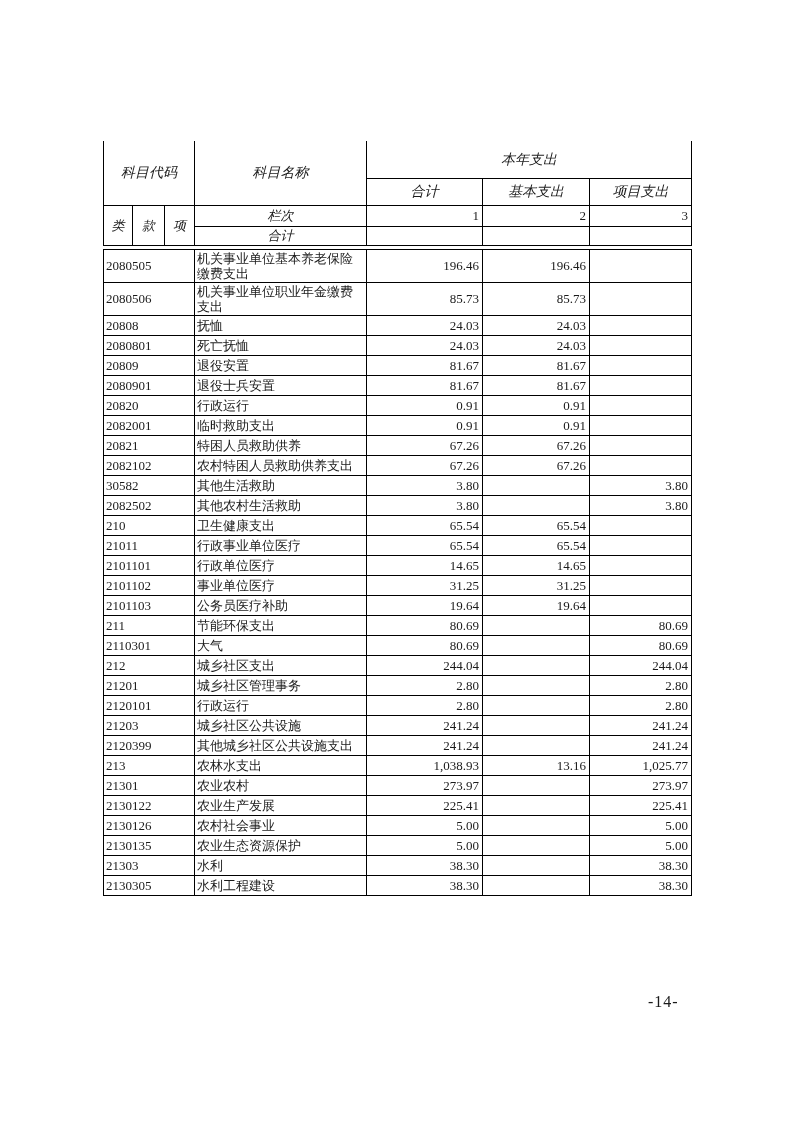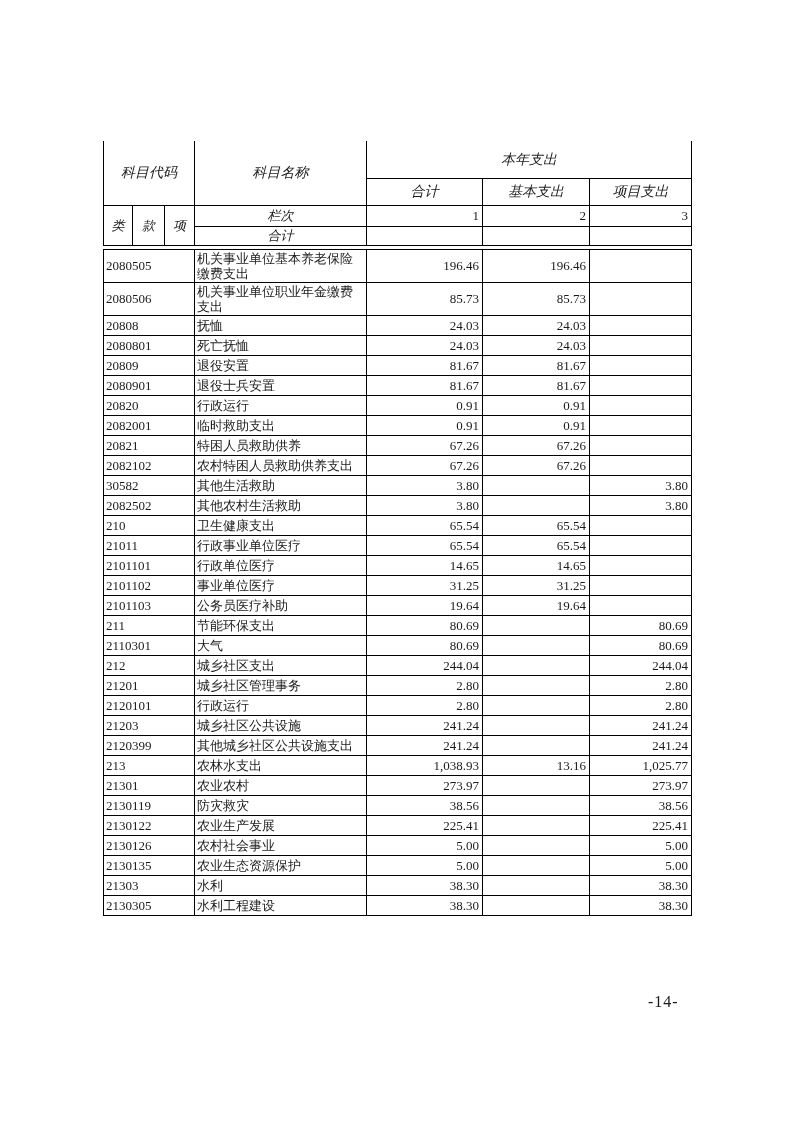--- a/index.html
+++ b/index.html
@@ -263,27 +263,20 @@
           <td class="num">1,025.77</td>
         </tr>
         <tr>
           <td class="code-cell" colspan="3">21301</td>
           <td class="name-cell">农业农村</td>
           <td class="num">273.97</td>
           <td class="num"></td>
           <td class="num">273.97</td>
         </tr>
         <tr>
-          <td class="code-cell" colspan="3">2130119</td>
-          <td class="name-cell">防灾救灾</td>
-          <td class="num">38.56</td>
-          <td class="num"></td>
-          <td class="num">38.56</td>
-        </tr>
-        <tr>
           <td class="code-cell" colspan="3">2130122</td>
           <td class="name-cell">农业生产发展</td>
           <td class="num">225.41</td>
           <td class="num"></td>
           <td class="num">225.41</td>
         </tr>
         <tr>
           <td class="code-cell" colspan="3">2130126</td>
           <td class="name-cell">农村社会事业</td>
           <td class="num">5.00</td>

